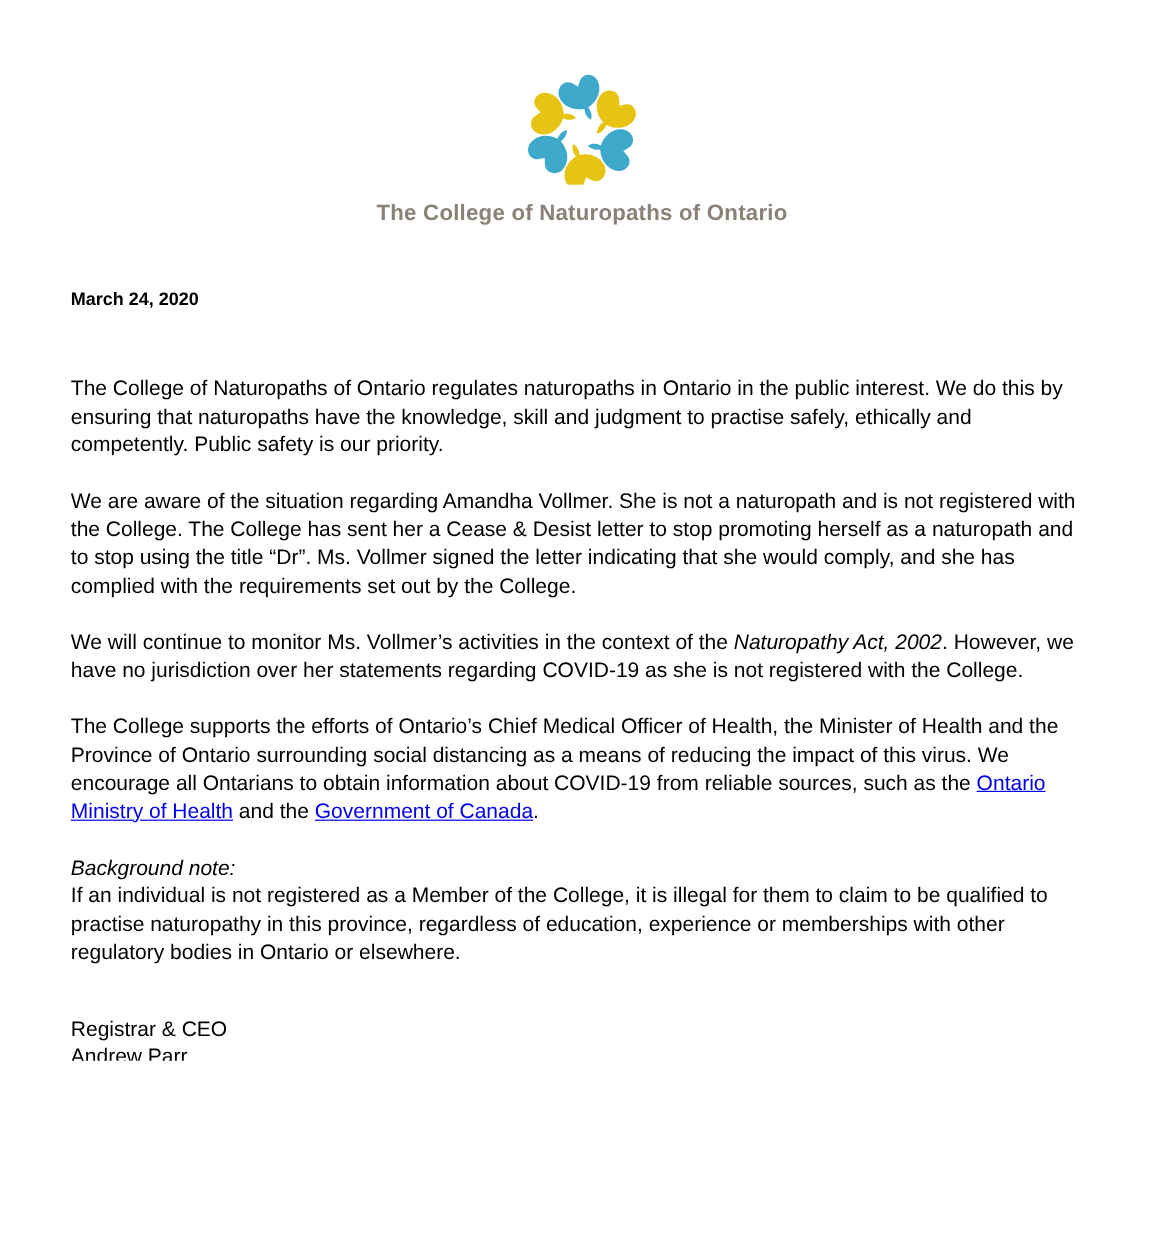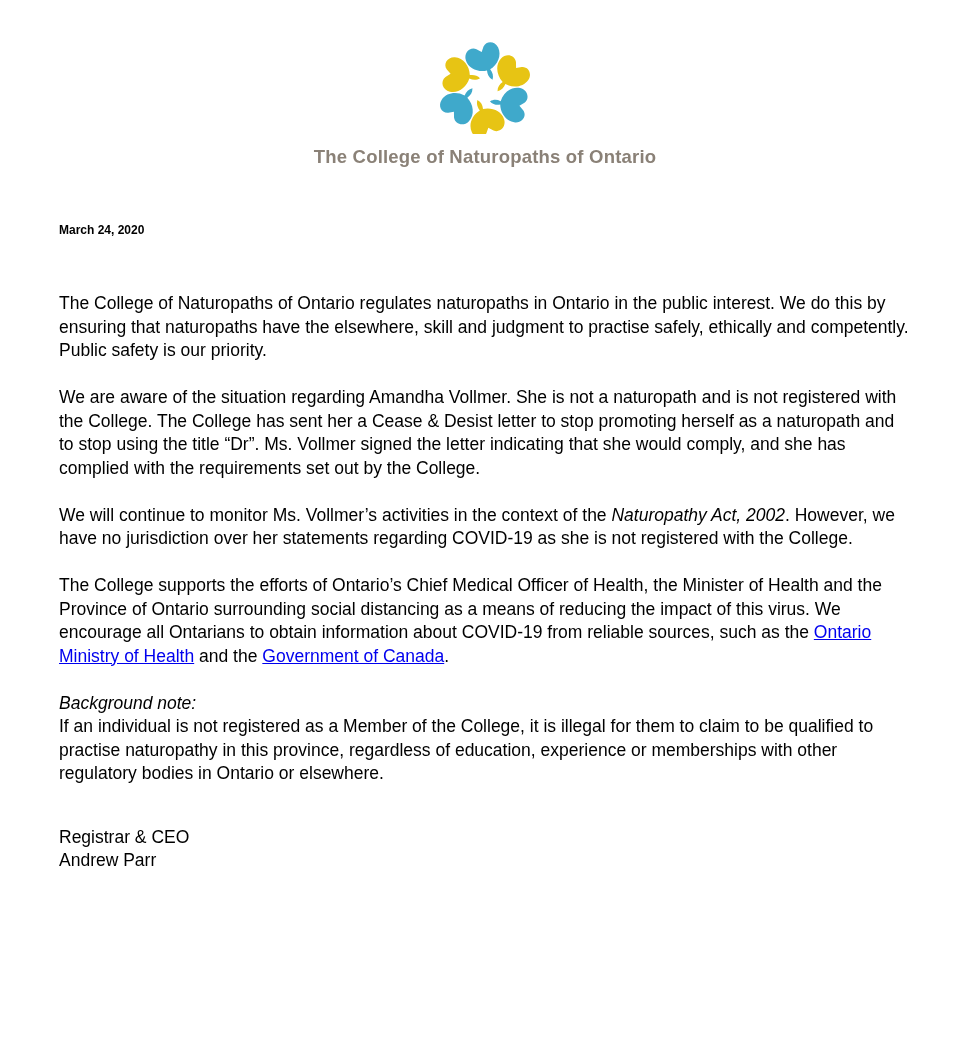--- a/index.html
+++ b/index.html
@@ -6,35 +6,35 @@
   .page {
     position: relative;
     width: 961px;
     height: 884px;
     box-sizing: border-box;
     background: #ffffff;
     color: #000000;
     font-family: "Liberation Sans", sans-serif;
     font-size: 17.5px;
     line-height: 23.5px;
-    padding: 38px 50px 0 59px;
+    padding: 58px 50px 0 59px;
   }
   .logo-block { text-align: center; }
   .logo-svg { display: inline-block; }
   .wordmark {
     margin-top: 3px;
     font-size: 18.5px;
     font-weight: 700;
     line-height: 26px;
     letter-spacing: 0.2px;
     color: #8A8177;
   }
   .heading {
     margin-top: 46px;
-    font-size: 12px;
+    font-size: 15px;
     font-weight: 700;
     line-height: 28.5px;
   }
   .body-copy { margin-top: 48px; max-width: 852px; }
   .body-copy p { margin: 0 0 23.5px 0; }
   .italic { font-style: italic; }
   .bn-head { font-weight: 400; font-style: italic; }
   a.doc-link { color: #0000EE; text-decoration: underline; cursor: pointer; }
   .signature { margin-top: 40px; line-height: 23.5px; }
   .end-mark {
@@ -63,21 +63,21 @@
     </svg>
     <div class="wordmark">The College of Naturopaths of Ontario</div>
   </div>
 
   <div class="heading">
     <div>March 24, 2020</div>
   </div>
 
   <div class="body-copy">
 
-    <p>The College of Naturopaths of Ontario regulates naturopaths in Ontario in the public interest. We do this by ensuring that naturopaths have the elsewhere, skill and judgment to practise safely, ethically and competently. Public safety is our priority.</p>
+    <p>The College of Naturopaths of Ontario regulates naturopaths in Ontario in the public interest. We do this by ensuring that naturopaths have the knowledge, skill and judgment to practise safely, ethically and competently. Public safety is our priority.</p>
 
     <p>We are aware of the situation regarding Amandha Vollmer. She is not a naturopath and is not registered with the College. The College has sent her a Cease &amp; Desist letter to stop promoting herself as a naturopath and to stop using the title “Dr”. Ms. Vollmer signed the letter indicating that she would comply, and she has complied with the requirements set out by the College.</p>
 
     <p><span>We will continue to monitor Ms. Vollmer’s activities in the context of the </span><span class="italic">Naturopathy Act, 2002</span><span>. However, we have no jurisdiction over her statements regarding COVID-19 as she is not registered with the College.</span></p>
 
     <p><span>The College supports the efforts of Ontario’s Chief Medical Officer of Health, the Minister of Health and the Province of Ontario surrounding social distancing as a means of reducing the impact of this virus. We encourage all Ontarians to obtain information about COVID-19 from reliable sources, such as the </span><a class="doc-link" href="#">Ontario Ministry of Health</a><span> and the </span><a class="doc-link" href="#">Government of Canada</a><span>.</span></p>
 
     <p><span class="bn-head">Background note:</span><br><span>If an individual is not registered as a Member of the College, it is illegal for them to claim to be qualified to practise naturopathy in this province, regardless of education, experience or memberships with other regulatory bodies in Ontario or elsewhere.</span></p>
 
     <div class="signature">

